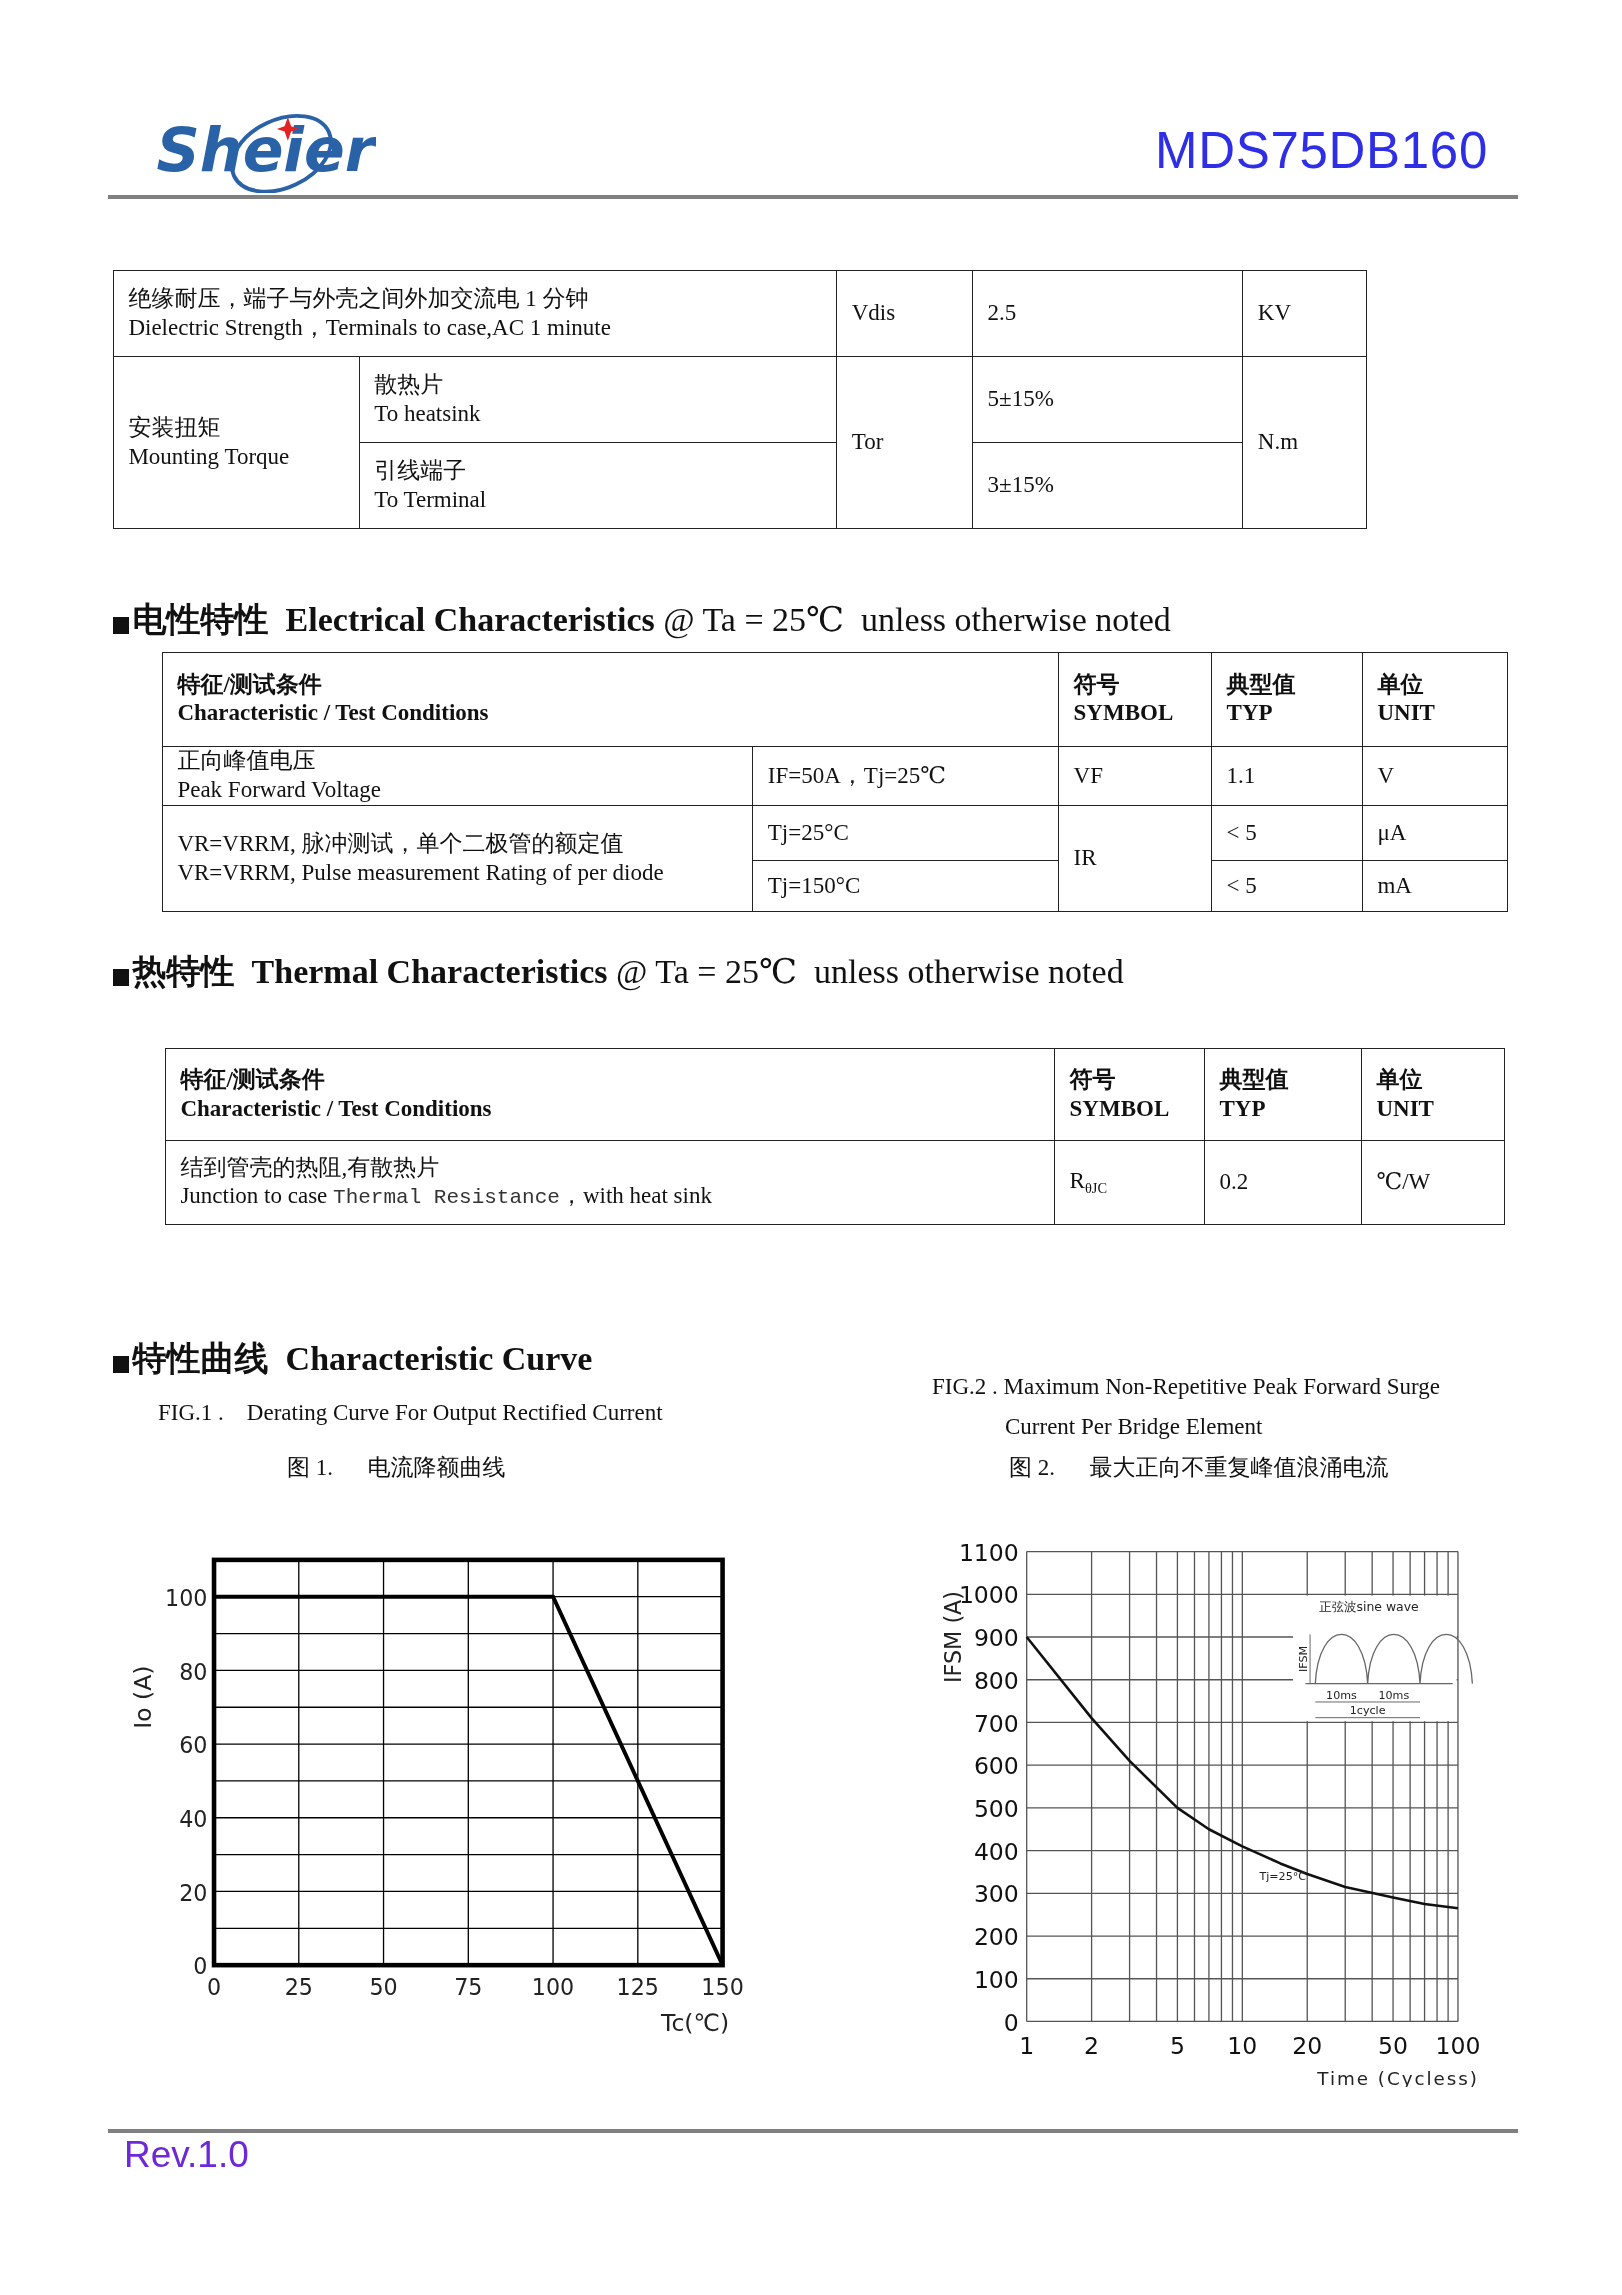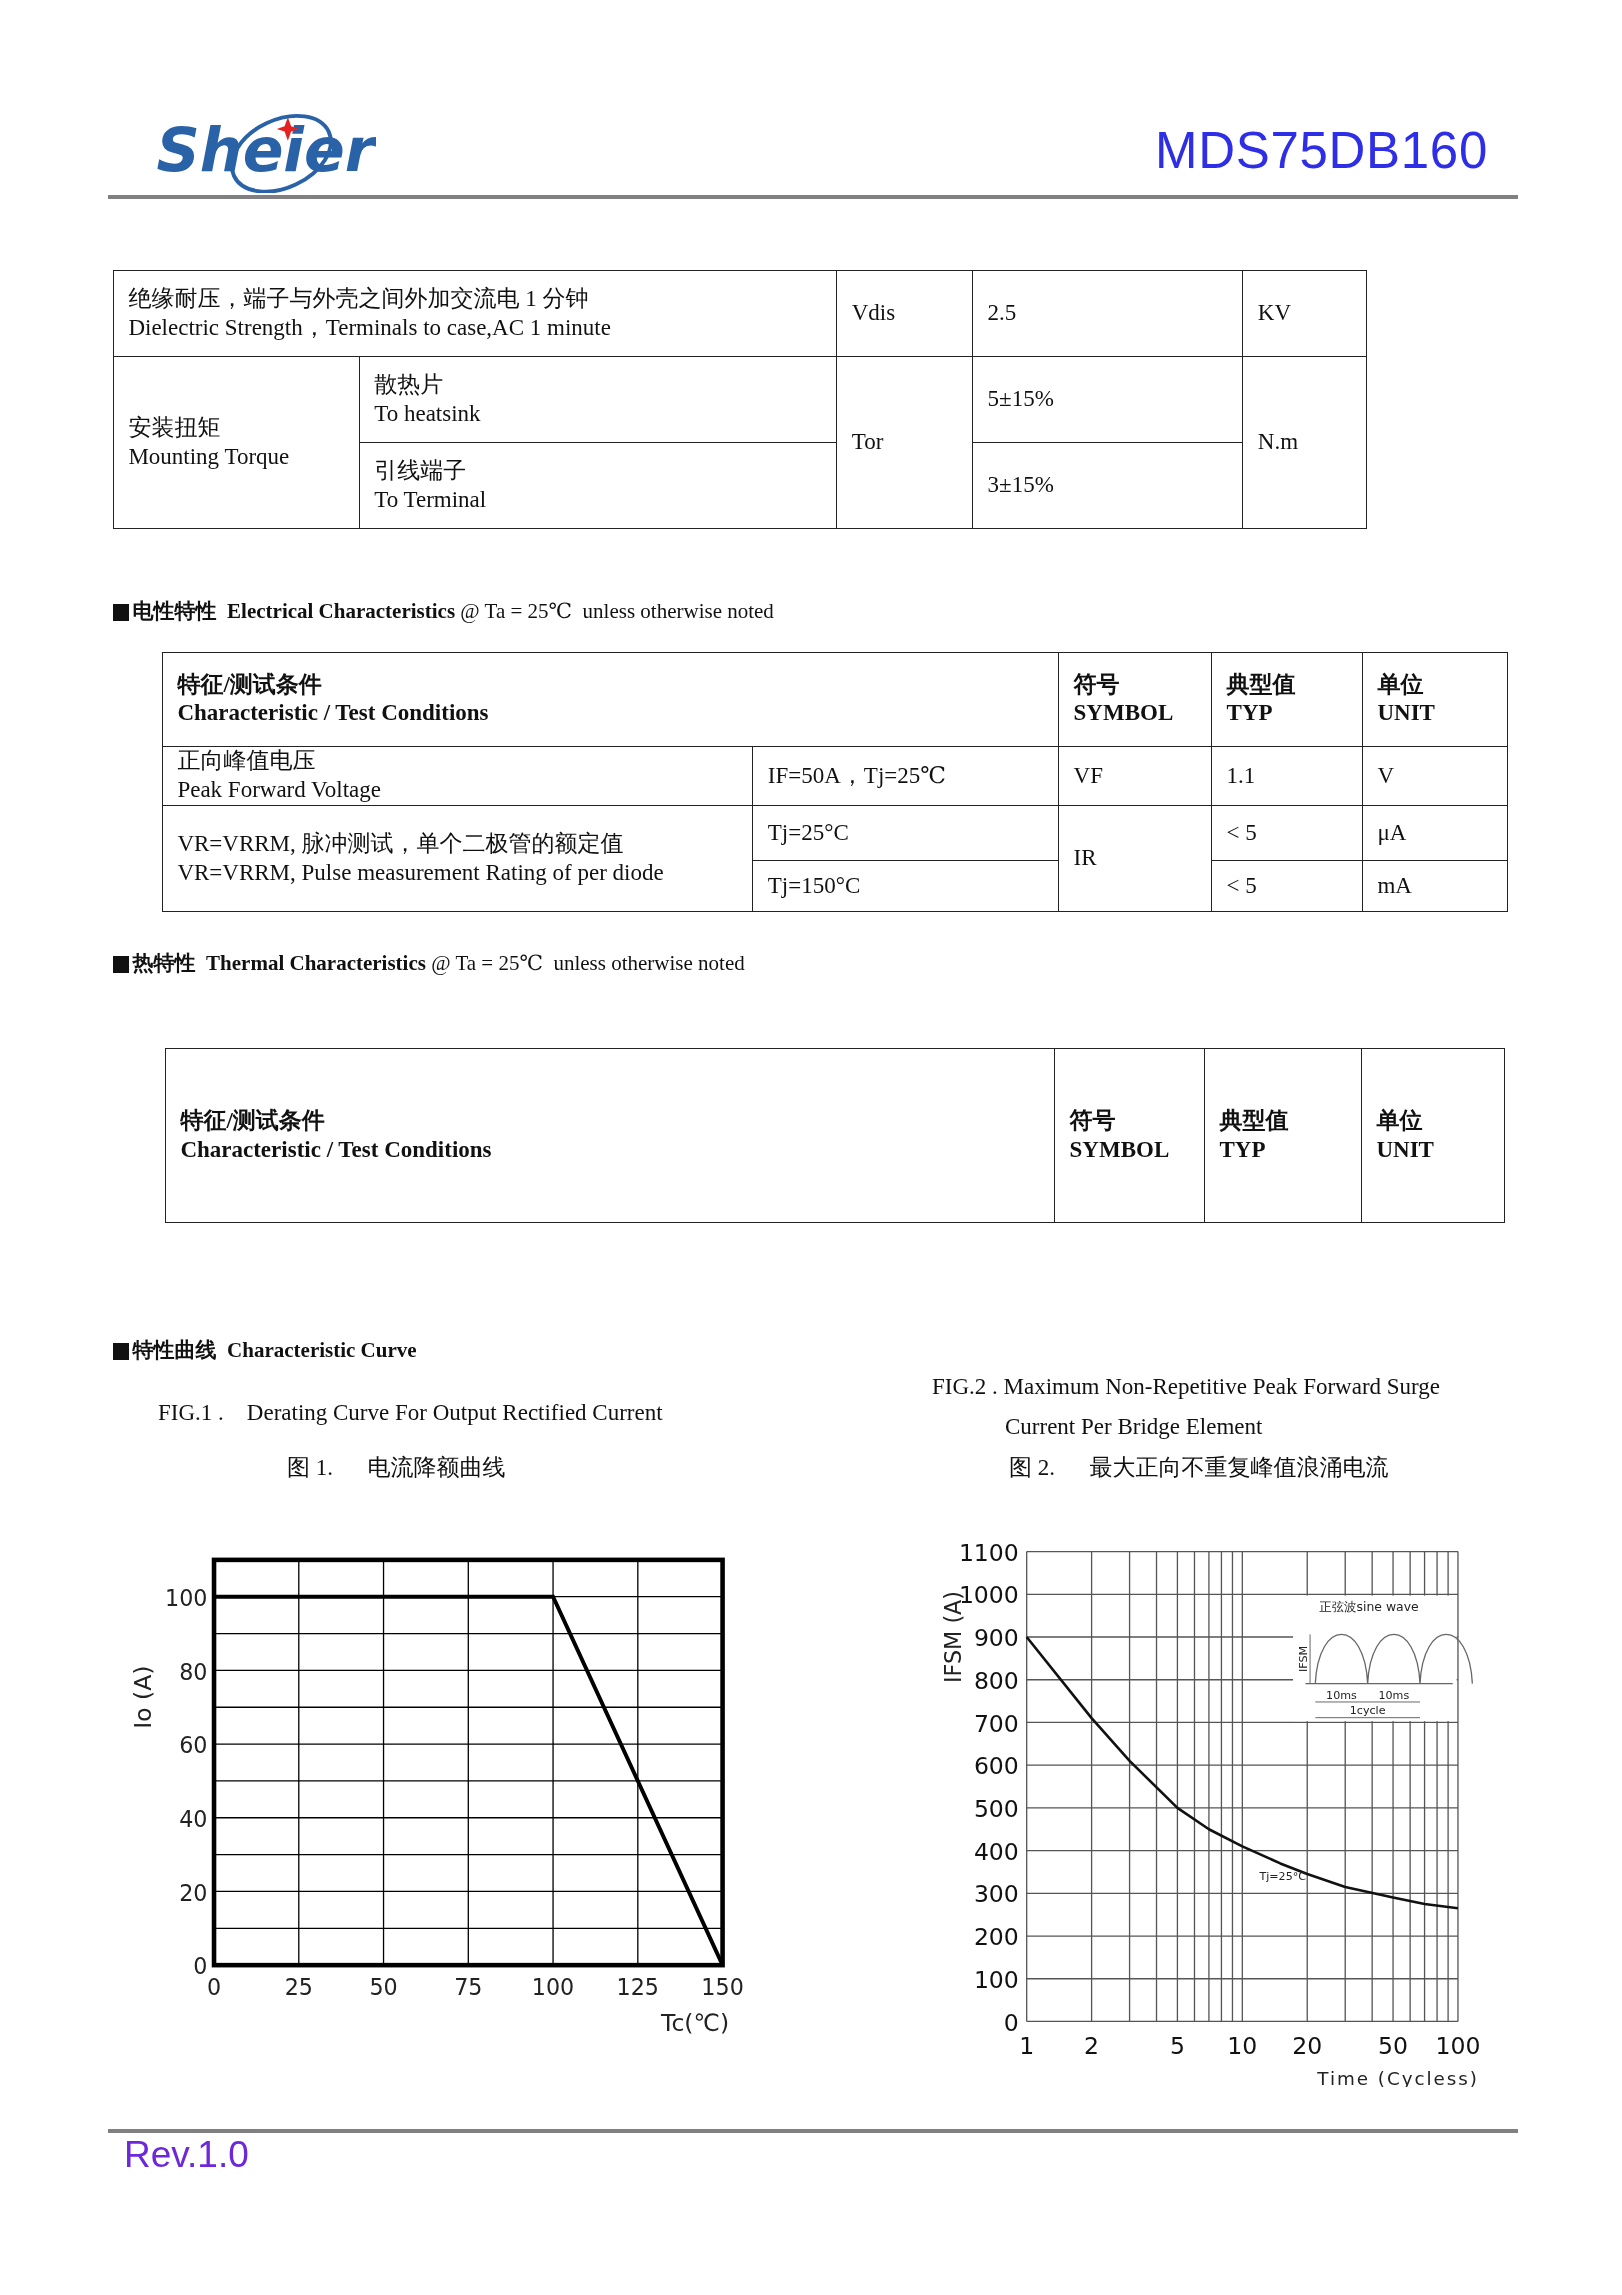--- a/index.html
+++ b/index.html
@@ -5,21 +5,21 @@
   html,body{margin:0;padding:0;background:#fff;}
   body{width:1622px;height:2295px;position:relative;overflow:hidden;font-family:"Liberation Serif","DejaVu Serif",serif;color:#111;}
   .abs{position:absolute;}
   .logo{left:154px;top:108px;width:222px;height:85px;}
   .doc-title{right:134px;top:121px;font-family:"Liberation Sans","DejaVu Sans",sans-serif;font-size:51px;color:#2e2ee6;letter-spacing:0.7px;margin-left:34px;}
   .rule{left:108px;width:1410px;height:3.9px;background:#808080;}
   table.t{position:absolute;border-collapse:collapse;font-size:23px;line-height:1.25;}
   table.t td{border:1.6px solid #222;vertical-align:middle;padding:0 14.4px;}
   .c{text-align:left;}
   .bold{font-weight:bold;}
-  .sec{font-size:21px;font-weight:bold;}
+  .sec{font-size:34px;font-weight:bold;}
   .sec .sq{display:inline-block;width:15.7px;height:17px;background:#111;margin-right:3.9px;vertical-align:-2.6px;}
   .sec .norm{font-weight:normal;}
   .cap{font-size:23px;}
   .mono{font-family:"Liberation Mono","DejaVu Sans Mono",monospace;color:#333;font-size:21px;}
   .sub{font-size:14.4px;vertical-align:-5.2px;}
   .rev{left:124px;top:2134px;font-family:"Liberation Sans","DejaVu Sans",sans-serif;font-size:37px;color:#6d28d9;}
   svg text{font-family:"DejaVu Sans","Liberation Sans",sans-serif;}
 </style>
 </head>
 <body>
@@ -156,20 +156,29 @@
           <div>SYMBOL</div>
         </td>
     <td class="c bold">
           <div>典型值</div>
           <div>TYP</div>
         </td>
     <td class="c bold">
           <div>单位</div>
           <div>UNIT</div>
         </td>
+  </tr>
+  <tr style="height:84px;">
+    <td>
+      <div>结到管壳的热阻,有散热片</div>
+      <div><span>Junction to case</span> <span class="mono">Thermal Resistance</span><span>，with heat sink</span></div>
+    </td>
+    <td class="c"><span>R</span><span class="sub">θJC</span></td>
+    <td class="c">0.2</td>
+    <td class="c">℃/W</td>
   </tr>
 </tbody>
   </table>
 
 <div class="abs sec" style="left:113px;top:1336px;">
   <span class="sq"></span><span>特性曲线</span>&nbsp; <span>Characteristic Curve</span>
 </div>
 
 <div class="abs cap" style="left:158px;top:1400px;white-space:pre;">FIG.1 .    Derating Curve For Output Rectified Current</div>
 <div class="abs cap" style="left:287px;top:1452px;white-space:pre;">图 1.      电流降额曲线</div>

